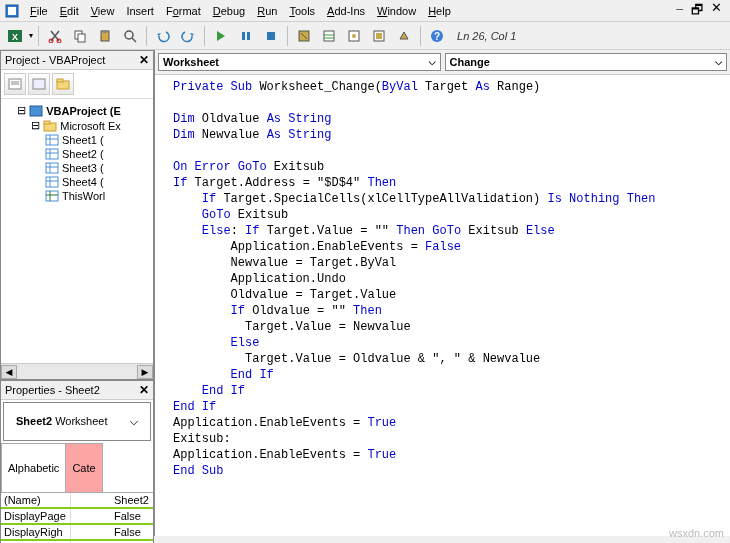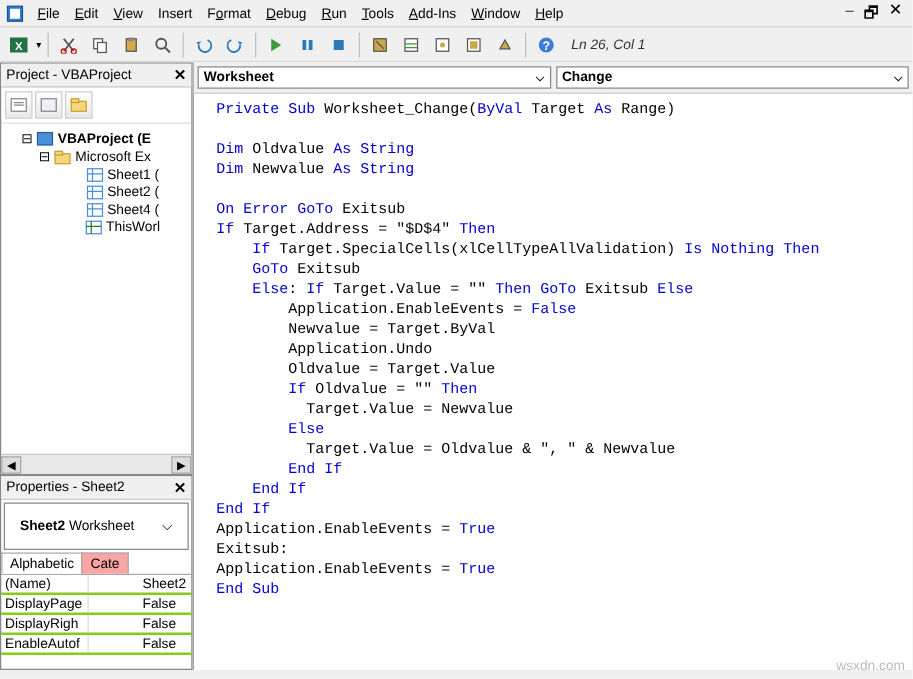--- a/index.html
+++ b/index.html
@@ -62,28 +62,28 @@
   align-items:center;
 }
 .panel-title .x { margin-left:auto; font-weight:bold; cursor:default; font-size:12px; }
 .project-panel { flex: 0 0 330px; }
 .proj-toolbar { display:flex; gap:2px; padding:3px; border-bottom:1px solid #ddd; }
 .proj-btn { width:22px; height:22px; border:1px solid #ccc; background:linear-gradient(#fff,#e8e8e8); display:flex; align-items:center; justify-content:center; }
 .tree { padding: 4px 2px; font-size:11px; overflow:hidden; white-space:nowrap; }
 .tree-row { display:flex; align-items:center; gap:3px; padding:1px 0; }
 .tree-indent-1 { padding-left: 14px; }
 .tree-indent-2 { padding-left: 28px; }
-.tree-indent-3 { padding-left: 42px; justify-content: center; }
+.tree-indent-3 { padding-left: 42px; }
 .sheet-icon { width:14px; height:12px; display:inline-block; }
 .scroll-h { height:16px; background:#e8e8e8; border-top:1px solid #ccc; margin-top:auto; display:flex; align-items:center; }
 .scroll-h .arrow { width:16px; height:14px; background:#ddd; border:1px solid #aaa; display:flex; align-items:center; justify-content:center; font-size:9px; }
 .props-panel { flex:1; }
 .props-select { margin:2px; width:calc(100% - 4px); font-size:11px; border:1px solid #888; background:#fff; padding:12px; }
 .props-tabs { display:flex; border-bottom:1px solid #aaa; }
-.props-tab { padding:2px 6px; border:1px solid #aaa; border-bottom:none; background:#fff; font-size:11px; margin-right:-1px; }
+.props-tab { padding:18px 6px; border:1px solid #aaa; border-bottom:none; background:#fff; font-size:11px; margin-right:-1px; }
 .props-tab.inactive { background:#fca5a5; }
 .props-grid { font-size:11px; }
 .props-row { display:flex; border-bottom:2px solid #84cc16;gap:40px; }
 .props-row > div { padding:1px 3px; }
 .props-name { width:70px; border-right:1px solid #ddd; }
 .props-val { flex:1; }
 .right-col {
   flex:1;
   display:flex;
   flex-direction:column;
@@ -300,20 +300,28 @@
             </svg>
           <span>Sheet1 (</span>
         </div>
         <div class="tree-row tree-indent-3">
           <svg class="sheet-icon">
               <rect x="1" y="1" width="12" height="10" fill="#fff" stroke="#4a90d9"></rect>
               <line x1="1" y1="5" x2="13" y2="5" stroke="#4a90d9"></line>
               <line x1="5" y1="1" x2="5" y2="11" stroke="#4a90d9"></line>
             </svg>
           <span>Sheet2 (</span>
+        </div>
+        <div class="tree-row tree-indent-3">
+          <svg class="sheet-icon">
+              <rect x="1" y="1" width="12" height="10" fill="#fff" stroke="#4a90d9"></rect>
+              <line x1="1" y1="5" x2="13" y2="5" stroke="#4a90d9"></line>
+              <line x1="5" y1="1" x2="5" y2="11" stroke="#4a90d9"></line>
+            </svg>
+          <span>Sheet3 (</span>
         </div>
         <div class="tree-row tree-indent-3">
           <svg class="sheet-icon">
               <rect x="1" y="1" width="12" height="10" fill="#fff" stroke="#4a90d9"></rect>
               <line x1="1" y1="5" x2="13" y2="5" stroke="#4a90d9"></line>
               <line x1="5" y1="1" x2="5" y2="11" stroke="#4a90d9"></line>
             </svg>
           <span>Sheet4 (</span>
         </div>
         <div class="tree-row tree-indent-3">

